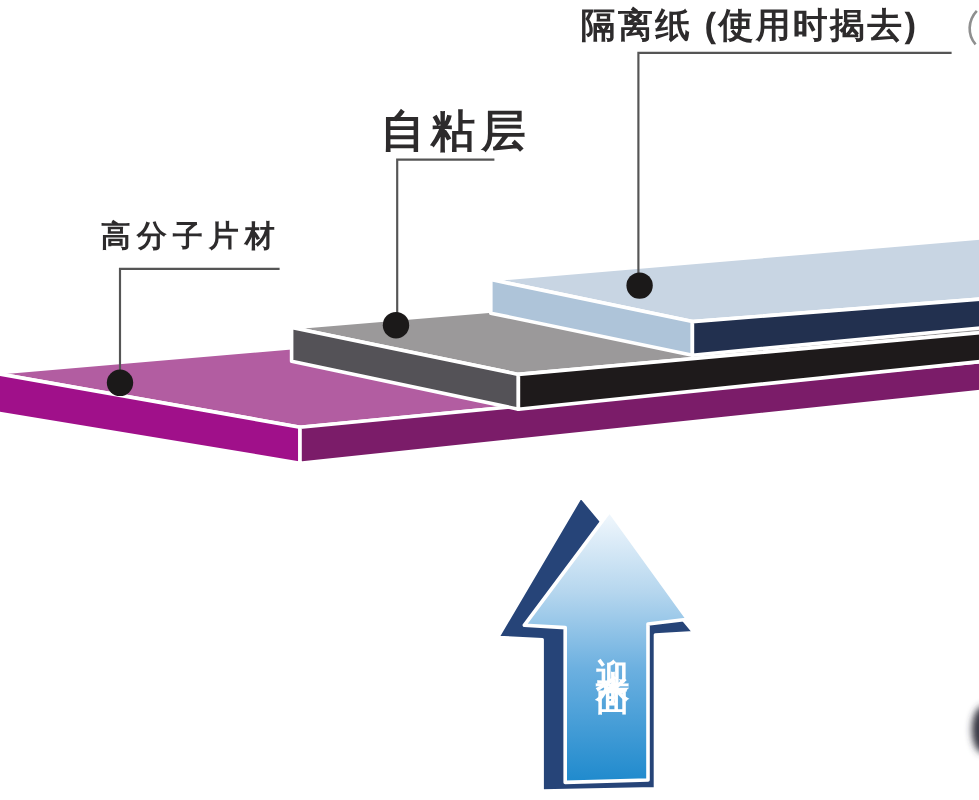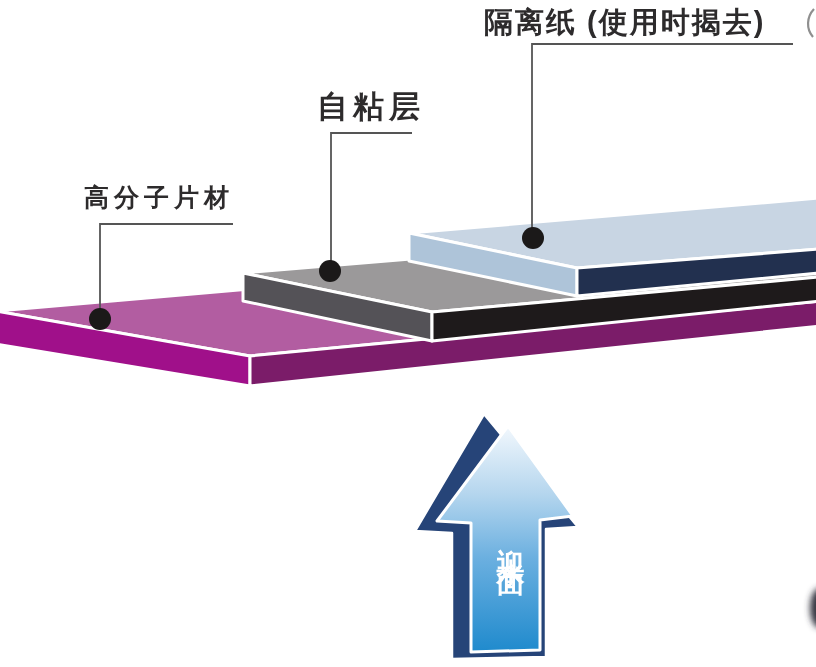--- a/index.html
+++ b/index.html
@@ -12,21 +12,21 @@
   }
   .stage svg{position:absolute;left:0;top:0;}
   .callout-label{
     position:absolute;
     color:#2d2b2c;
     font-weight:600;
     white-space:nowrap;
     line-height:1.1;
   }
   .label-polymer{left:84px;top:184px;font-size:25px;letter-spacing:5px;}
-  .label-adhesive{left:317px;top:90px;font-size:31px;letter-spacing:5px;}
+  .label-adhesive{left:317px;top:90px;font-size:37px;letter-spacing:5px;}
   .label-release{left:484px;top:7px;font-size:29px;letter-spacing:2px;}
   .arrow-label{
     position:absolute;
     left:491px;top:525px;
     height:140px;
     color:#ffffff;
     font-size:28px;
     font-weight:600;
     writing-mode:vertical-rl;
     text-orientation:upright;

